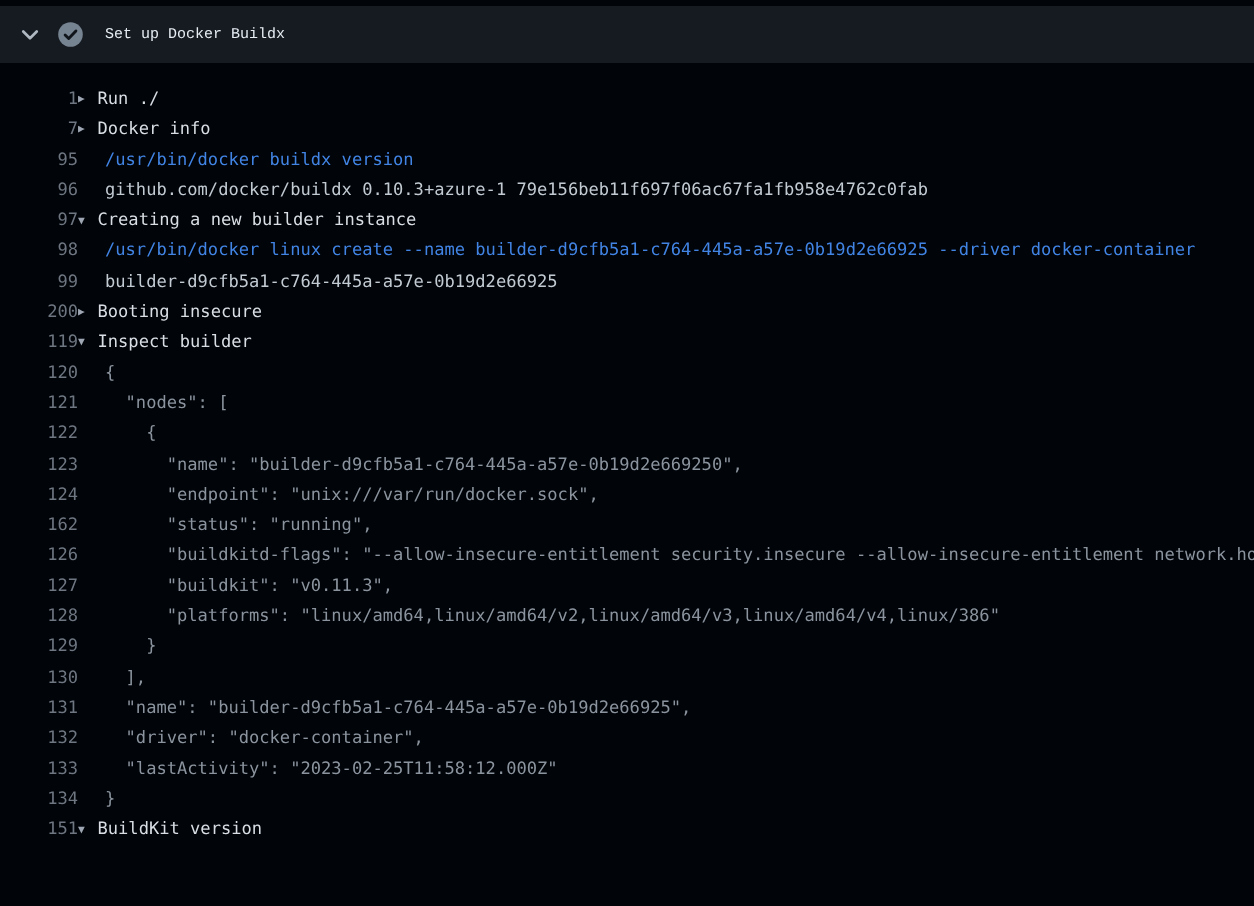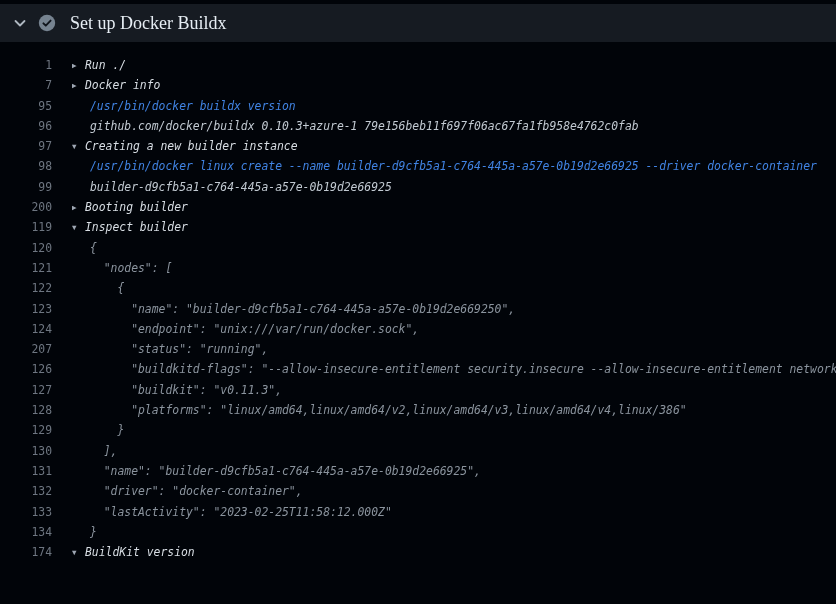--- a/index.html
+++ b/index.html
@@ -15,34 +15,34 @@
     background:var(--page-bg);
     font-family:"DejaVu Sans Mono","Liberation Mono",monospace;
   }
   .step-header{
     margin-top:4px;height:38px;width:100%;background:var(--header-bg);
     display:flex;align-items:center;padding-left:12px;cursor:pointer;
   }
   .chev{width:16px;height:16px;margin-right:10px;display:flex;align-items:center;justify-content:center;flex:none;}
   .check{width:18px;height:18px;margin-right:14px;display:flex;align-items:center;justify-content:center;flex:none;}
   .step-title{
-    font-family:Liberation Serif, serif;
-    font-size:18px;font-weight:500;color:var(--header-title);
+    font-family:Liberation Mono, monospace;
+    font-size:10px;font-weight:500;color:var(--header-title);
     white-space:nowrap;
   }
   .log{padding-top:13px;}
   .row{
     display:flex;height:20.3px;line-height:20.3px;
     font-size:11.4px;white-space:pre;overflow:hidden;
   }
   .num{
     flex:none;width:52px;text-align:right;color:var(--line-number);
     cursor:pointer;user-select:none;
   }
-  .content{flex:none;margin-left:20px;white-space:pre;font-style:italic;}
+  .content{flex:none;margin-left:0;white-space:pre;}
   .row.command .content{color:var(--command);padding-left:18px;}
   .row.output .content{color:var(--output);padding-left:18px;}
   .row.json .content{color:var(--json-output);padding-left:18px;}
   .row.group .content{color:var(--group-title);cursor:pointer;}
   .tri{
     display:inline-block;width:13px;font-size:7.5px;color:var(--triangle);
     vertical-align:1px;
   }
 </style>
 </head>
@@ -66,33 +66,33 @@
   </div>
 
   <div class="log" id="log-rows">
       <div class="row group"><span class="num">1</span><span class="content"><span class="tri">▶</span><span>Run ./</span></span></div>
       <div class="row group"><span class="num">7</span><span class="content"><span class="tri">▶</span><span>Docker info</span></span></div>
       <div class="row command"><span class="num">95</span><span class="content"><span>/usr/bin/docker buildx version</span></span></div>
       <div class="row output"><span class="num">96</span><span class="content"><span>github.com/docker/buildx 0.10.3+azure-1 79e156beb11f697f06ac67fa1fb958e4762c0fab</span></span></div>
       <div class="row group"><span class="num">97</span><span class="content"><span class="tri">▼</span><span>Creating a new builder instance</span></span></div>
       <div class="row command"><span class="num">98</span><span class="content"><span>/usr/bin/docker linux create --name builder-d9cfb5a1-c764-445a-a57e-0b19d2e66925 --driver docker-container</span></span></div>
       <div class="row output"><span class="num">99</span><span class="content"><span>builder-d9cfb5a1-c764-445a-a57e-0b19d2e66925</span></span></div>
-      <div class="row group"><span class="num">200</span><span class="content"><span class="tri">▶</span><span>Booting builder</span></span></div>
+      <div class="row group"><span class="num">200</span><span class="content"><span class="tri">▶</span><span>Booting insecure</span></span></div>
       <div class="row group"><span class="num">119</span><span class="content"><span class="tri">▼</span><span>Inspect builder</span></span></div>
       <div class="row json"><span class="num">120</span><span class="content"><span>{</span></span></div>
       <div class="row json"><span class="num">121</span><span class="content"><span>  "nodes": [</span></span></div>
       <div class="row json"><span class="num">122</span><span class="content"><span>    {</span></span></div>
       <div class="row json"><span class="num">123</span><span class="content"><span>      "name": "builder-d9cfb5a1-c764-445a-a57e-0b19d2e669250",</span></span></div>
       <div class="row json"><span class="num">124</span><span class="content"><span>      "endpoint": "unix:///var/run/docker.sock",</span></span></div>
-      <div class="row json"><span class="num">207</span><span class="content"><span>      "status": "running",</span></span></div>
+      <div class="row json"><span class="num">162</span><span class="content"><span>      "status": "running",</span></span></div>
       <div class="row json"><span class="num">126</span><span class="content"><span>      "buildkitd-flags": "--allow-insecure-entitlement security.insecure --allow-insecure-entitlement network.host",</span></span></div>
       <div class="row json"><span class="num">127</span><span class="content"><span>      "buildkit": "v0.11.3",</span></span></div>
       <div class="row json"><span class="num">128</span><span class="content"><span>      "platforms": "linux/amd64,linux/amd64/v2,linux/amd64/v3,linux/amd64/v4,linux/386"</span></span></div>
       <div class="row json"><span class="num">129</span><span class="content"><span>    }</span></span></div>
       <div class="row json"><span class="num">130</span><span class="content"><span>  ],</span></span></div>
       <div class="row json"><span class="num">131</span><span class="content"><span>  "name": "builder-d9cfb5a1-c764-445a-a57e-0b19d2e66925",</span></span></div>
       <div class="row json"><span class="num">132</span><span class="content"><span>  "driver": "docker-container",</span></span></div>
       <div class="row json"><span class="num">133</span><span class="content"><span>  "lastActivity": "2023-02-25T11:58:12.000Z"</span></span></div>
       <div class="row json"><span class="num">134</span><span class="content"><span>}</span></span></div>
-      <div class="row group"><span class="num">174</span><span class="content"><span class="tri">▼</span><span>BuildKit version</span></span></div>
+      <div class="row group"><span class="num">151</span><span class="content"><span class="tri">▼</span><span>BuildKit version</span></span></div>
     </div>
 
 </div>
 
 </body></html>

